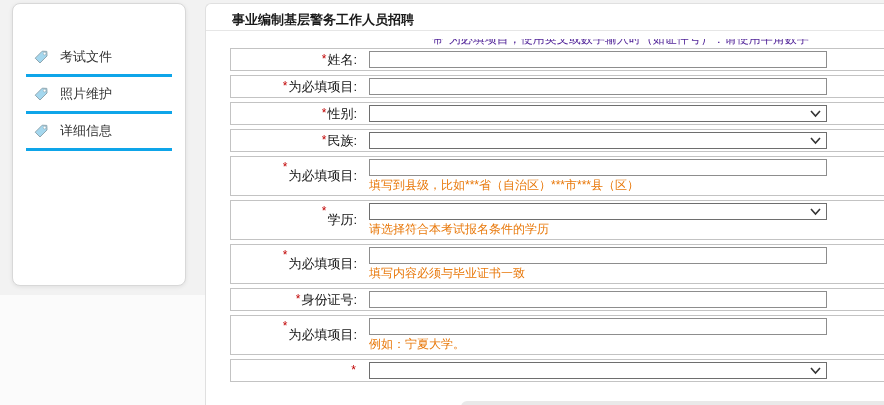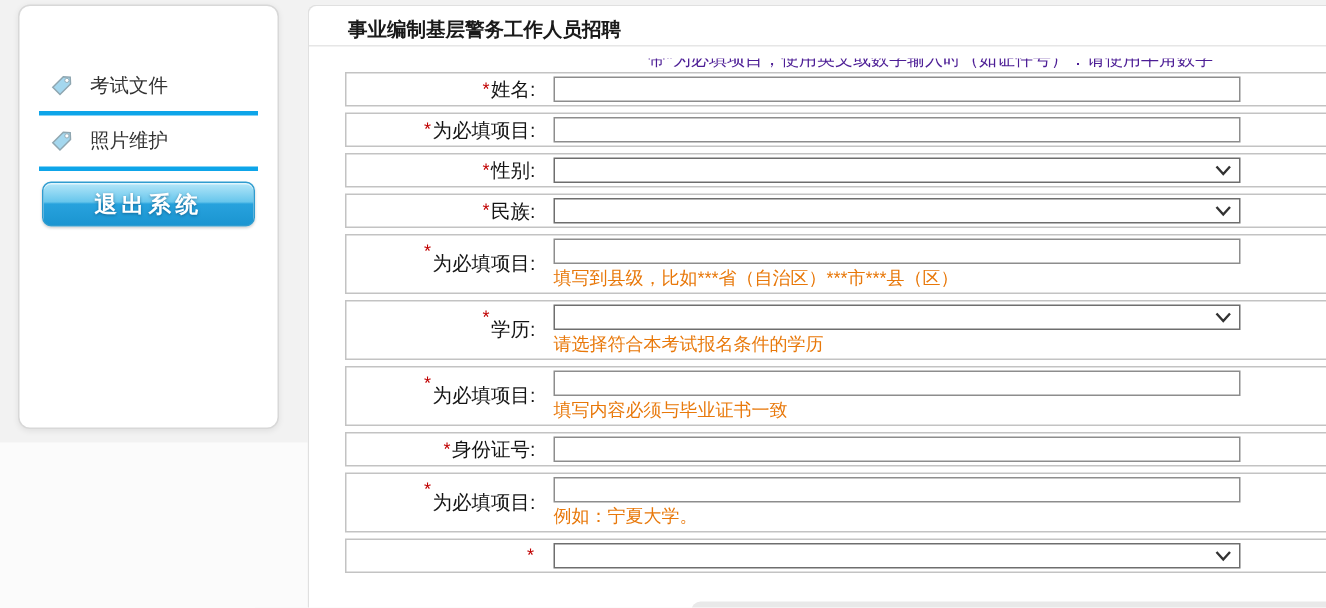--- a/index.html
+++ b/index.html
@@ -95,22 +95,28 @@
 
 
   <div class="sidebar-item">
     <svg class="tag-icon" viewBox="0 0 16 16">
       <path d="M2.2 9.2 L9.2 2.2 L13.8 2.4 L14 7 L7 14 Z" fill="#a4d7ee" stroke="#8fa6b0" stroke-width="1"></path>
       <circle cx="11.6" cy="4.6" r="1.4" fill="#ffffff" stroke="#8fa6b0" stroke-width="0.6"></circle>
     </svg>
     <span class="item-label">照片维护</span>
   </div>
 
-</div>
-  <button class="logout-btn">退出系统</button>
+  <div class="sidebar-item">
+    <svg class="tag-icon" viewBox="0 0 16 16">
+      <path d="M2.2 9.2 L9.2 2.2 L13.8 2.4 L14 7 L7 14 Z" fill="#a4d7ee" stroke="#8fa6b0" stroke-width="1"></path>
+      <circle cx="11.6" cy="4.6" r="1.4" fill="#ffffff" stroke="#8fa6b0" stroke-width="0.6"></circle>
+    </svg>
+    <span class="item-label">详细信息</span>
+  </div>
+</div>
 </div>
 
 <div class="main-panel">
   <div class="main-title">事业编制基层警务工作人员招聘</div>
   <div class="main-divider"></div>
   <div class="notice-clip">
     <span>带*为必填项目；使用英文或数字输入时（如证件号）：请使用半角数字</span>
   </div>
   <div class="form-table" id="form-table">
   <div class="form-row">

